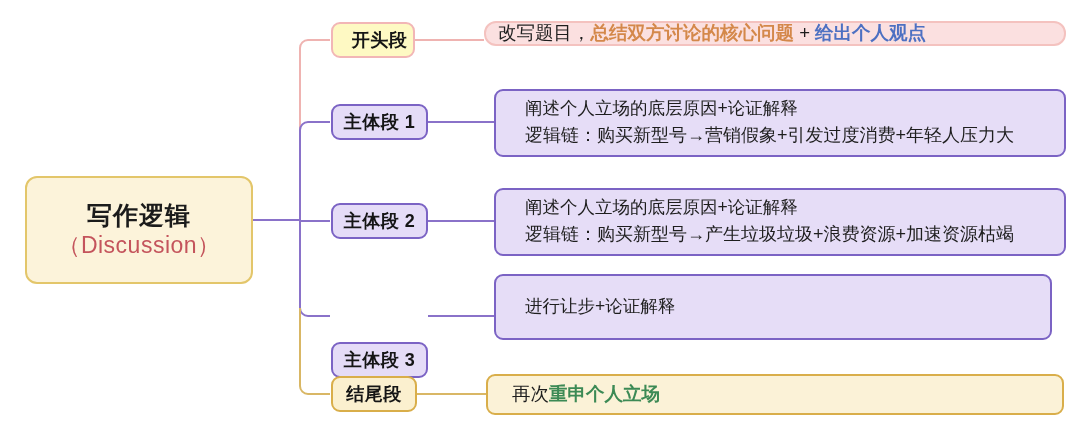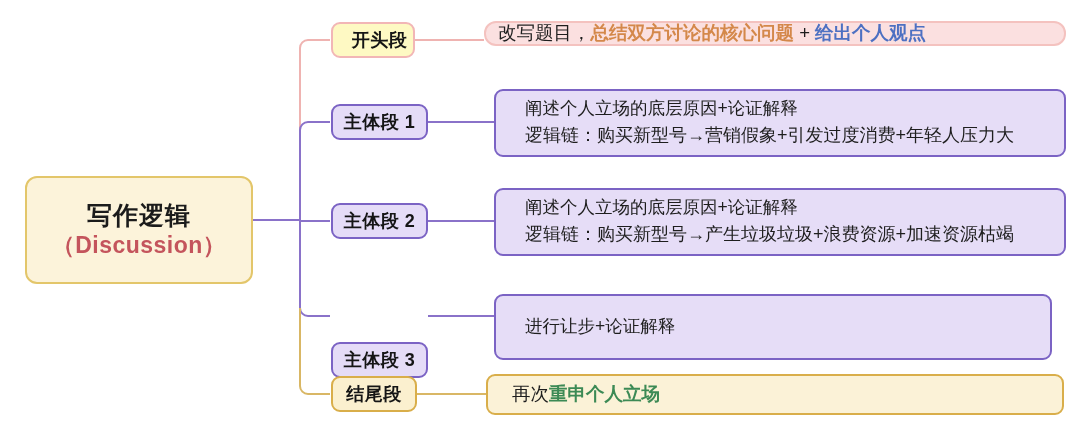--- a/index.html
+++ b/index.html
@@ -48,21 +48,21 @@
     line-height: 1.18;
   }
   .root-line1 {
     font-size: 25px;
     font-weight: bold;
     color: #1b1b1b;
     letter-spacing: 1px;
   }
   .root-line2 {
     font-size: 23px;
-    font-weight: bold;
+    font-weight: normal;
     color: #c4545c;
     letter-spacing: 0.5px;
     margin-top: 2px;
   }
 
   
   .pill {
     position: absolute;
     box-sizing: border-box;
     height: 36px;
@@ -164,21 +164,21 @@
   <div class="content purple" style="left:494px; top:89px; width:572px; height:68px;">
       <div class="ln"><span class="t-plain">阐述个人立场的底层原因+论证解释</span></div>
       <div class="ln bold"><span class="t-plain">逻辑链：购买新型号→营销假象+引发过度消费+年轻人压力大</span></div>
     </div>
 
   <div class="content purple" style="left:494px; top:188px; width:572px; height:68px;">
       <div class="ln"><span class="t-plain">阐述个人立场的底层原因+论证解释</span></div>
       <div class="ln bold"><span class="t-plain">逻辑链：购买新型号→产生垃圾垃圾+浪费资源+加速资源枯竭</span></div>
     </div>
 
-  <div class="content purple" style="left:494px; top:294px; width:558px; height:66px;">
+  <div class="content purple" style="left:494px; top:274px; width:558px; height:66px;">
       <div class="ln"><span class="t-plain">进行让步+论证解释</span></div>
     </div>
 
   <div class="content yellow" style="left:486px; top:374px; width:578px; height:41px;padding-left:24px;">
       <div class="ln single"><span class="t-plain">再次</span><span class="t-green">重申个人立场</span></div>
     </div>
 
 </div>
 
 </body></html>

